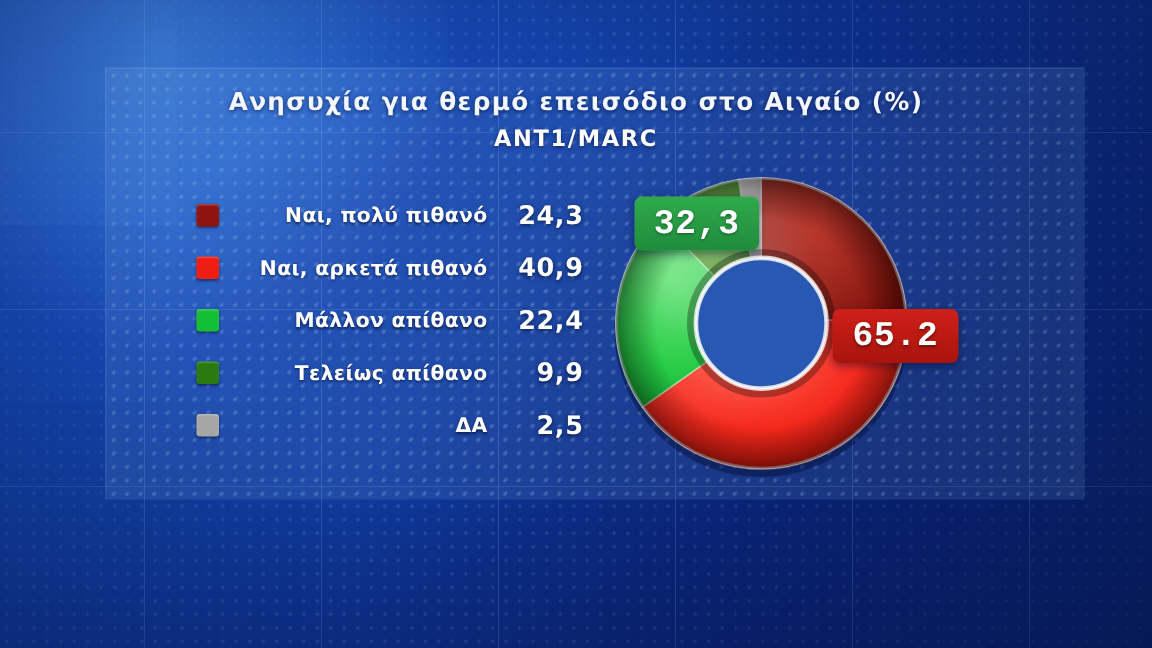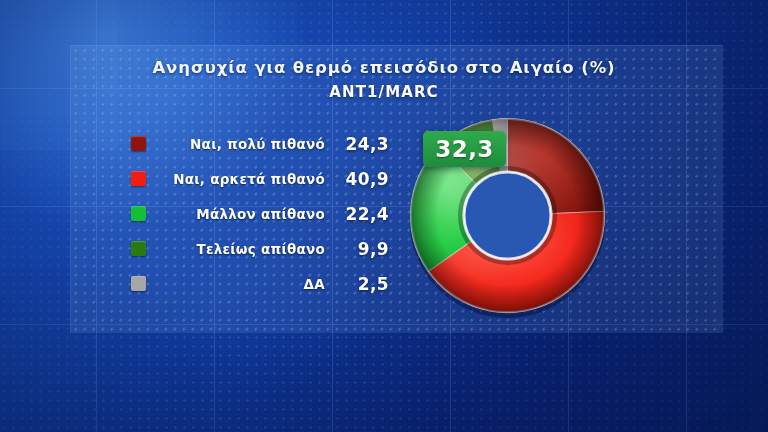--- a/index.html
+++ b/index.html
@@ -90,20 +90,21 @@
   .donut-wrap{position:absolute;left:405px;top:113px;width:205px;height:205px;}
   .donut-svg{position:absolute;left:0;top:0;}
 
   
   .callout{
     position:absolute;border-radius:5px;
     color:#ffffff;font-weight:700;letter-spacing:.5px;
     display:flex;align-items:center;justify-content:center;
     box-shadow:0 2px 6px rgba(0,12,45,.45);
     text-shadow:0 1px 2px rgba(0,20,10,.45);
+    font-family:Liberation Mono, monospace;
   }
   .callout-green{
     left:423px;top:131px;width:83px;height:36px;font-size:23px;
     background:linear-gradient(180deg,#2faa4c 0%,#1f8c3c 100%);
   }
   .callout-red{
     left:555px;top:206px;width:84px;height:36px;font-size:23px;
     background:linear-gradient(180deg,#cf2018 0%,#a8140e 100%);
   }
 </style>
@@ -239,14 +240,15 @@
       </mask>
     </defs>
     <g mask="url(#holeMask)">
       <rect width="768" height="432" fill="#1a4aa8"></rect>
       <rect width="768" height="432" fill="rgba(150,190,245,.12)"></rect>
     </g>
     <circle cx="507.5" cy="215.5" r="43" fill="none" stroke="rgba(255,255,255,.8)" stroke-width="2"></circle>
   </svg>
 
   <div class="callout callout-green">32,3</div>
+  <div class="callout callout-red">65.2</div>
 
 </div>
 
 </body></html>

